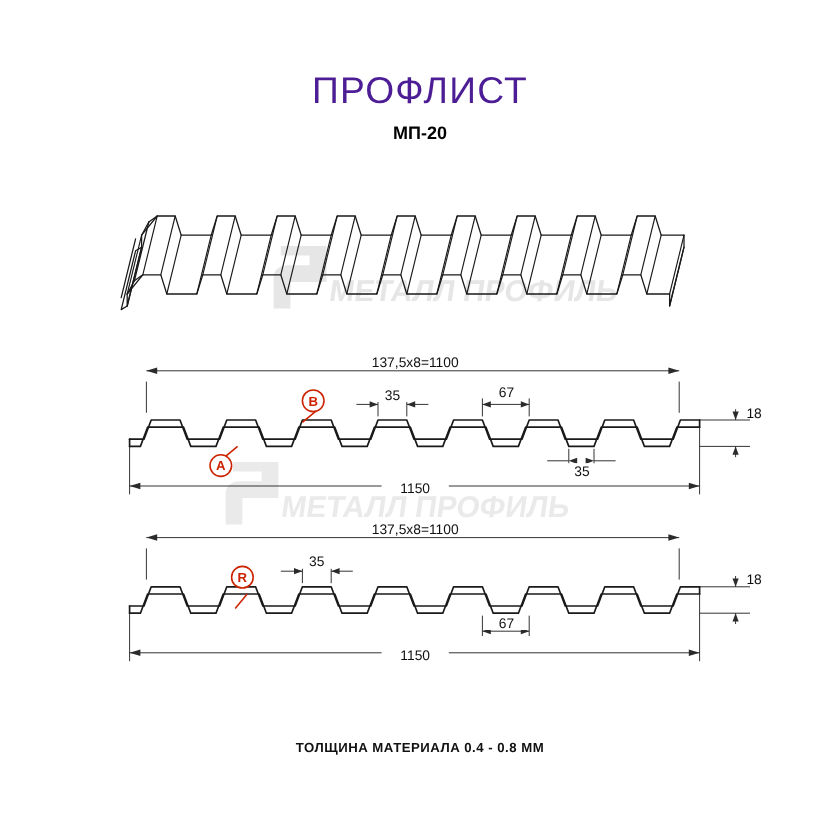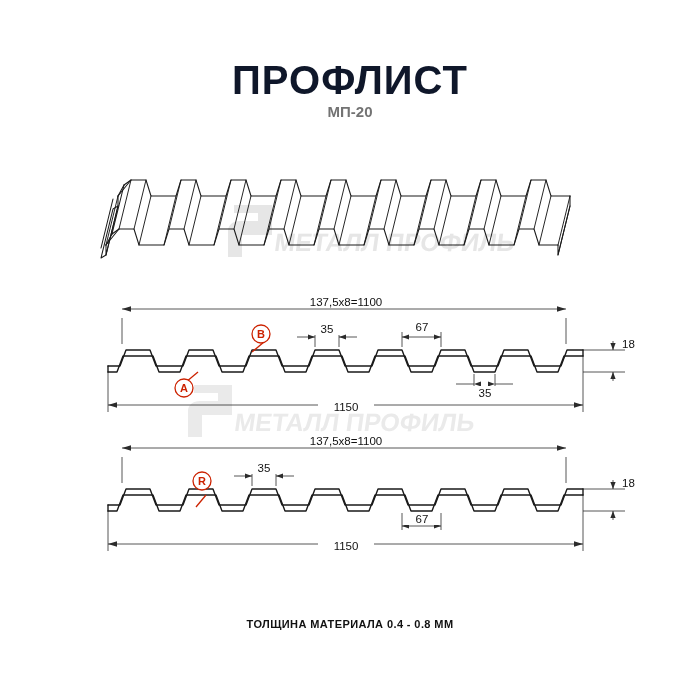--- a/index.html
+++ b/index.html
@@ -20,34 +20,34 @@
     left: 0; top: 0;
     width: 700px;
     height: 700px;
   }
   .title {
     position: absolute;
     left: 0;
     top: 58px;
     width: 700px;
     text-align: center;
-    font-size: 40px;
-    font-weight: bold;
+    font-size: 31px;
+    font-weight: normal;
     letter-spacing: 1px;
-    color: #0f172a;
+    color: #4c1d95;
   }
   .subtitle {
     position: absolute;
     left: 0;
     top: 103px;
     width: 700px;
     text-align: center;
     font-size: 15px;
     font-weight: bold;
-    color: #737373;
+    color: #000000;
   }
   .footer {
     position: absolute;
     left: 0;
     top: 618px;
     width: 700px;
     text-align: center;
     font-size: 11px;
     font-weight: bold;
     letter-spacing: .4px;

